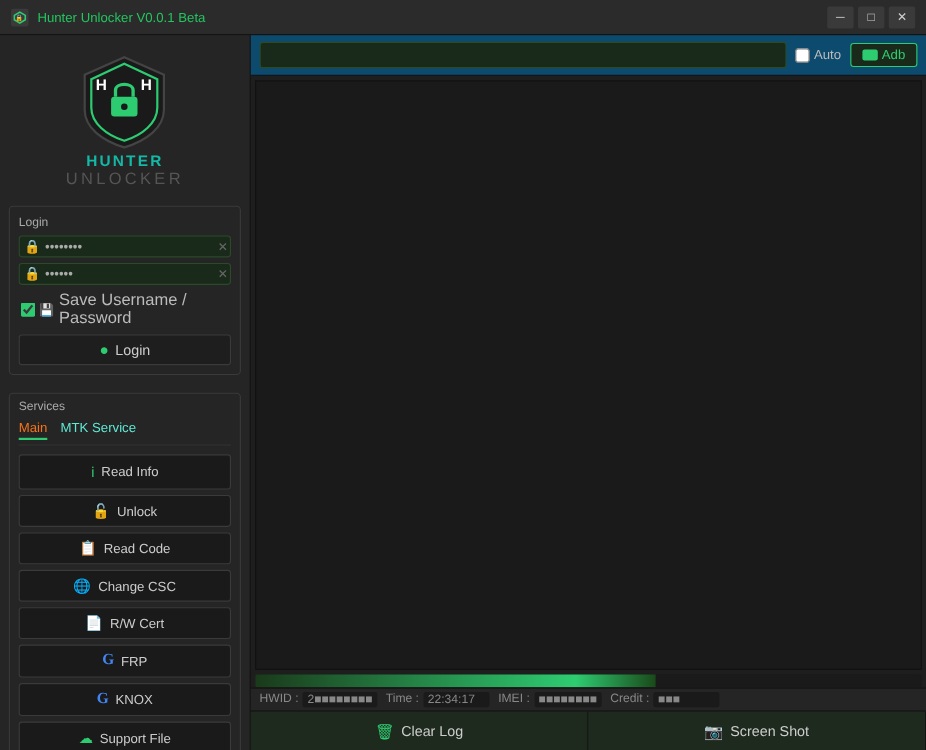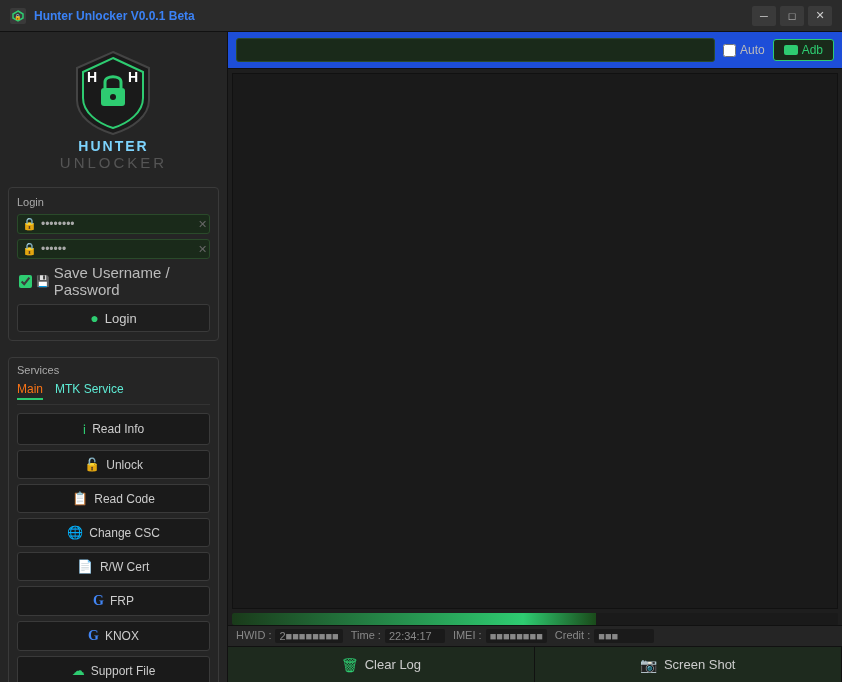--- a/index.html
+++ b/index.html
@@ -26,22 +26,21 @@
     #titlebar .title-icon {
       width: 16px; height: 16px;
       background: #3a3a3a;
       border-radius: 2px;
       margin-right: 8px;
       display: flex; align-items: center; justify-content: center;
     }
     #titlebar .title-text {
       flex: 1;
       font-size: 12px;
-      color: #3b82f6;
-      font-weight: bold;
+      color: #22c55e;
     }
     #titlebar .win-controls {
       display: flex; gap: 4px;
     }
     #titlebar .win-btn {
       width: 24px; height: 20px;
       background: #3a3a3a;
       border: none;
       color: #ccc;
       font-size: 11px;
@@ -79,21 +78,21 @@
       align-items: center;
     }
     .logo-shield {
       width: 80px;
       height: 88px;
       position: relative;
     }
     .logo-text-hunter {
       font-size: 14px;
       font-weight: bold;
-      color: #7dd3fc;
+      color: #14b8a6;
       letter-spacing: 2px;
       margin-top: 2px;
     }
     .logo-text-unlocker {
       font-size: 15px;
       color: #555;
       letter-spacing: 3px;
     }
 
     
@@ -225,21 +224,21 @@
       display: flex;
       flex-direction: column;
       background: #1e1e1e;
     }
 
     
     #top-toolbar {
       display: flex;
       align-items: center;
       padding: 6px 8px;
-      background: #1d4ed8;
+      background: #0c4a6e;
       border-bottom: 1px solid #111;
       gap: 8px;
     }
     .port-select {
       flex: 1;
       background: #1a2a1a;
       border: 1px solid #2a4a2a;
       border-radius: 3px;
       color: #ccc;
       padding: 4px 8px;

